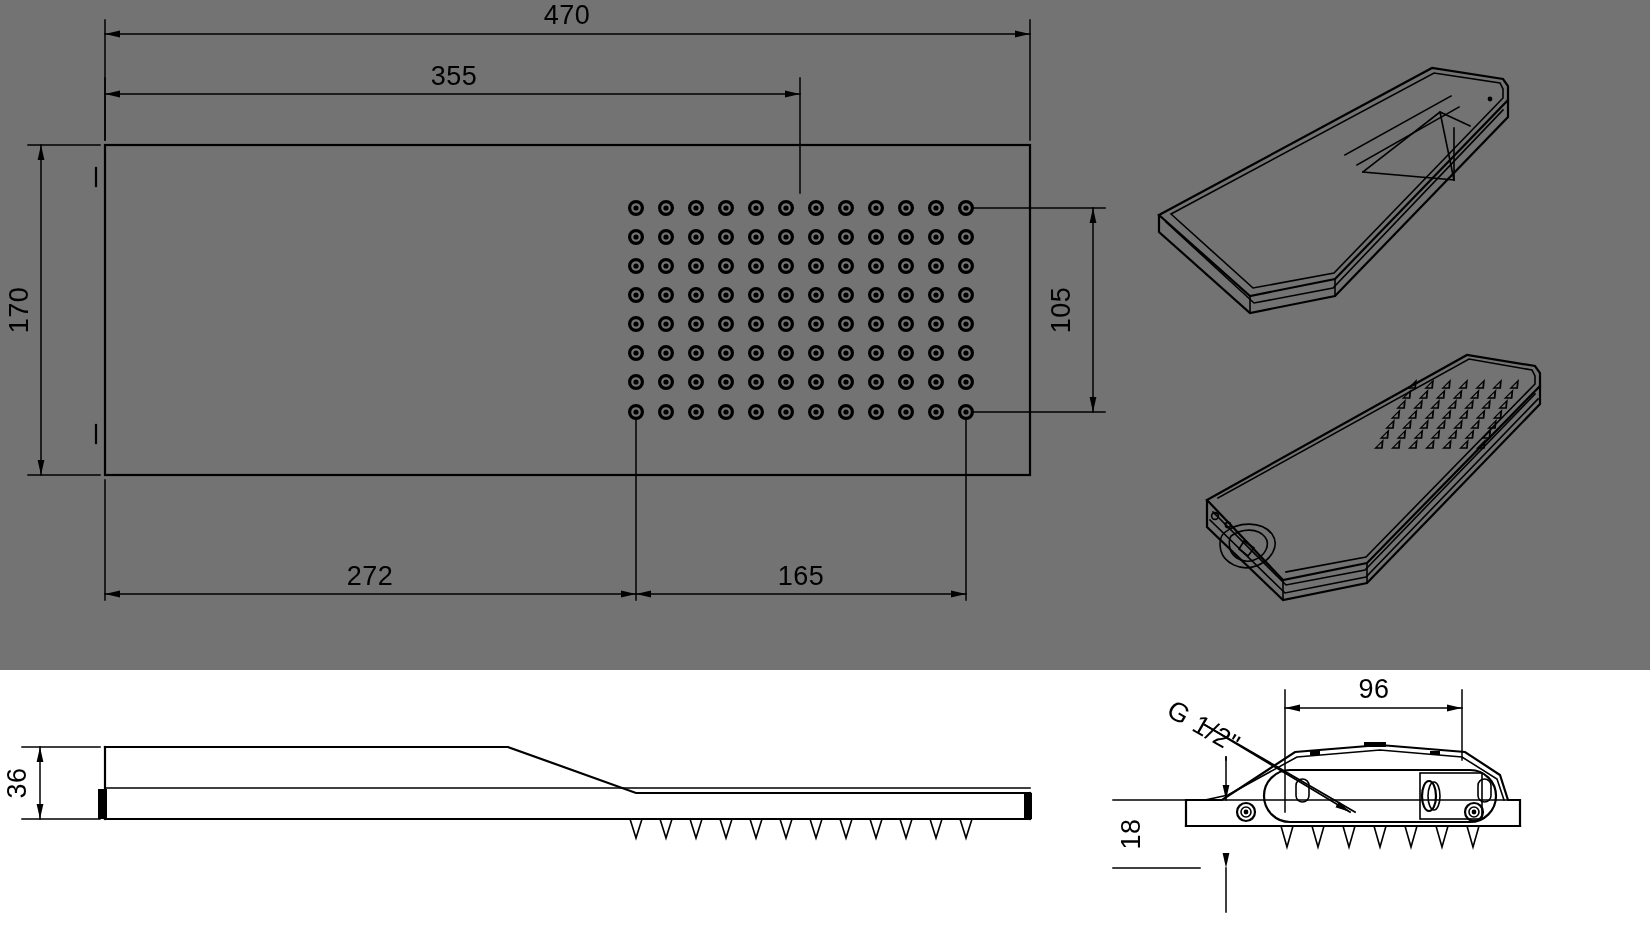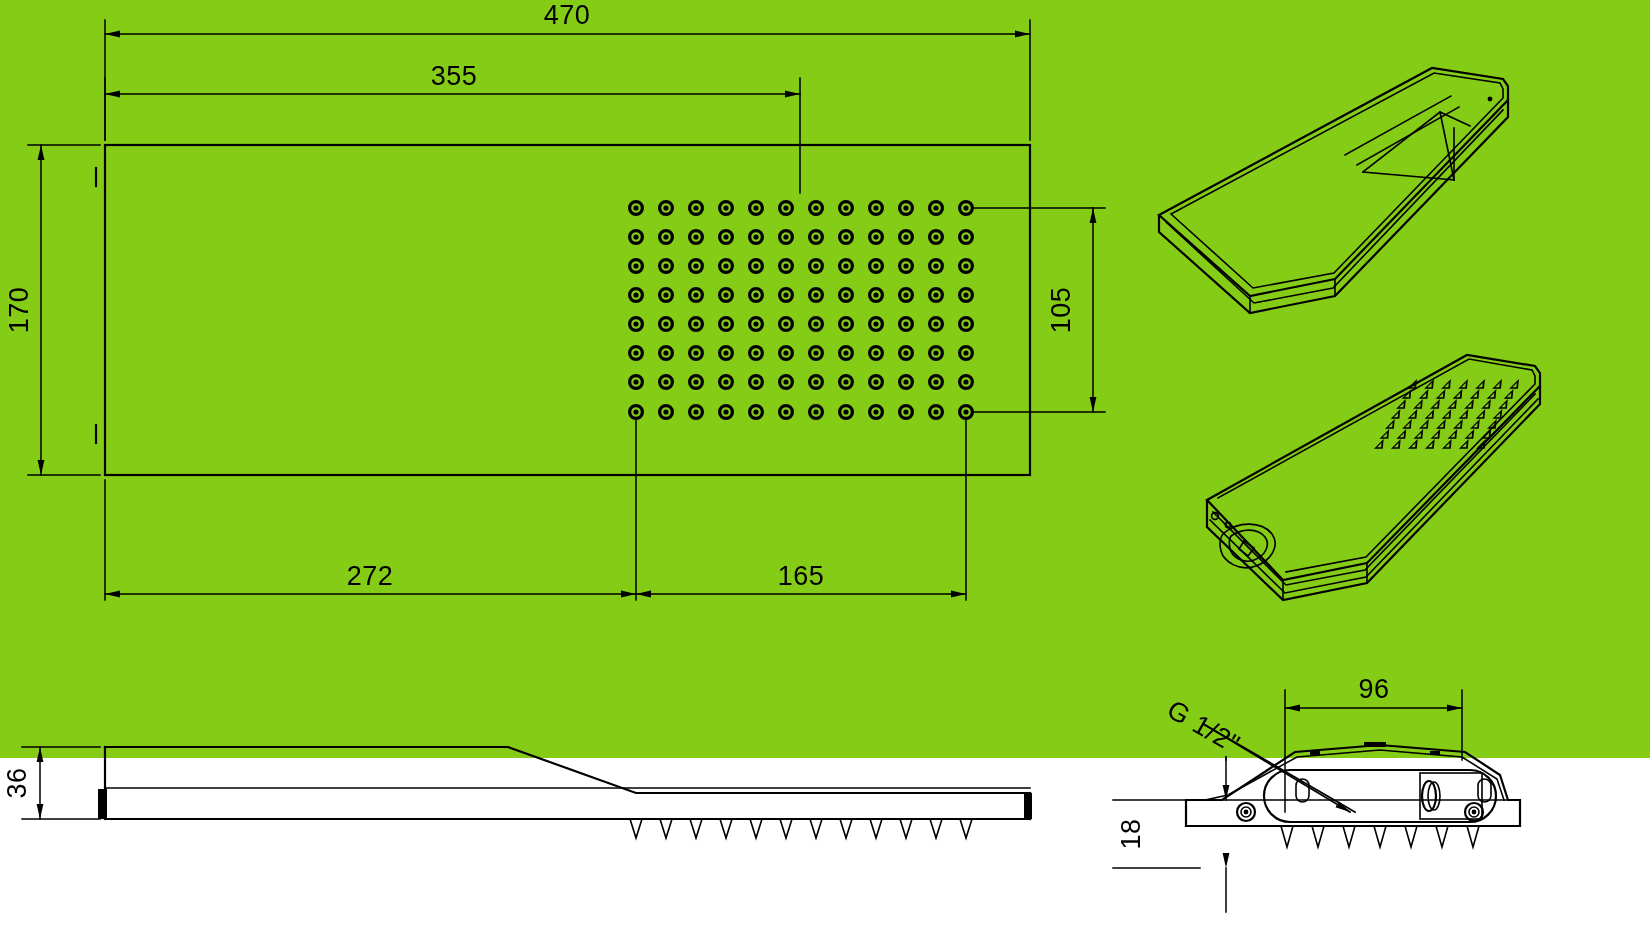--- a/index.html
+++ b/index.html
@@ -9,22 +9,22 @@
   }
   body {
     width: 1650px;
     height: 926px;
     font-family: "Liberation Sans", sans-serif;
     overflow: hidden;
   }
   #drawing-root {
     position: relative;
     width: 1650px;
-    height: 758px;
-    background: #84cc16;
+    height: 670px;
+    background: #737373;
   }
   svg#tech-drawing {
     display: block;
     width: 1650px;
     height: 926px;
   }
   .ln {
     stroke: #000000;
     fill: none;
     stroke-linecap: square;

